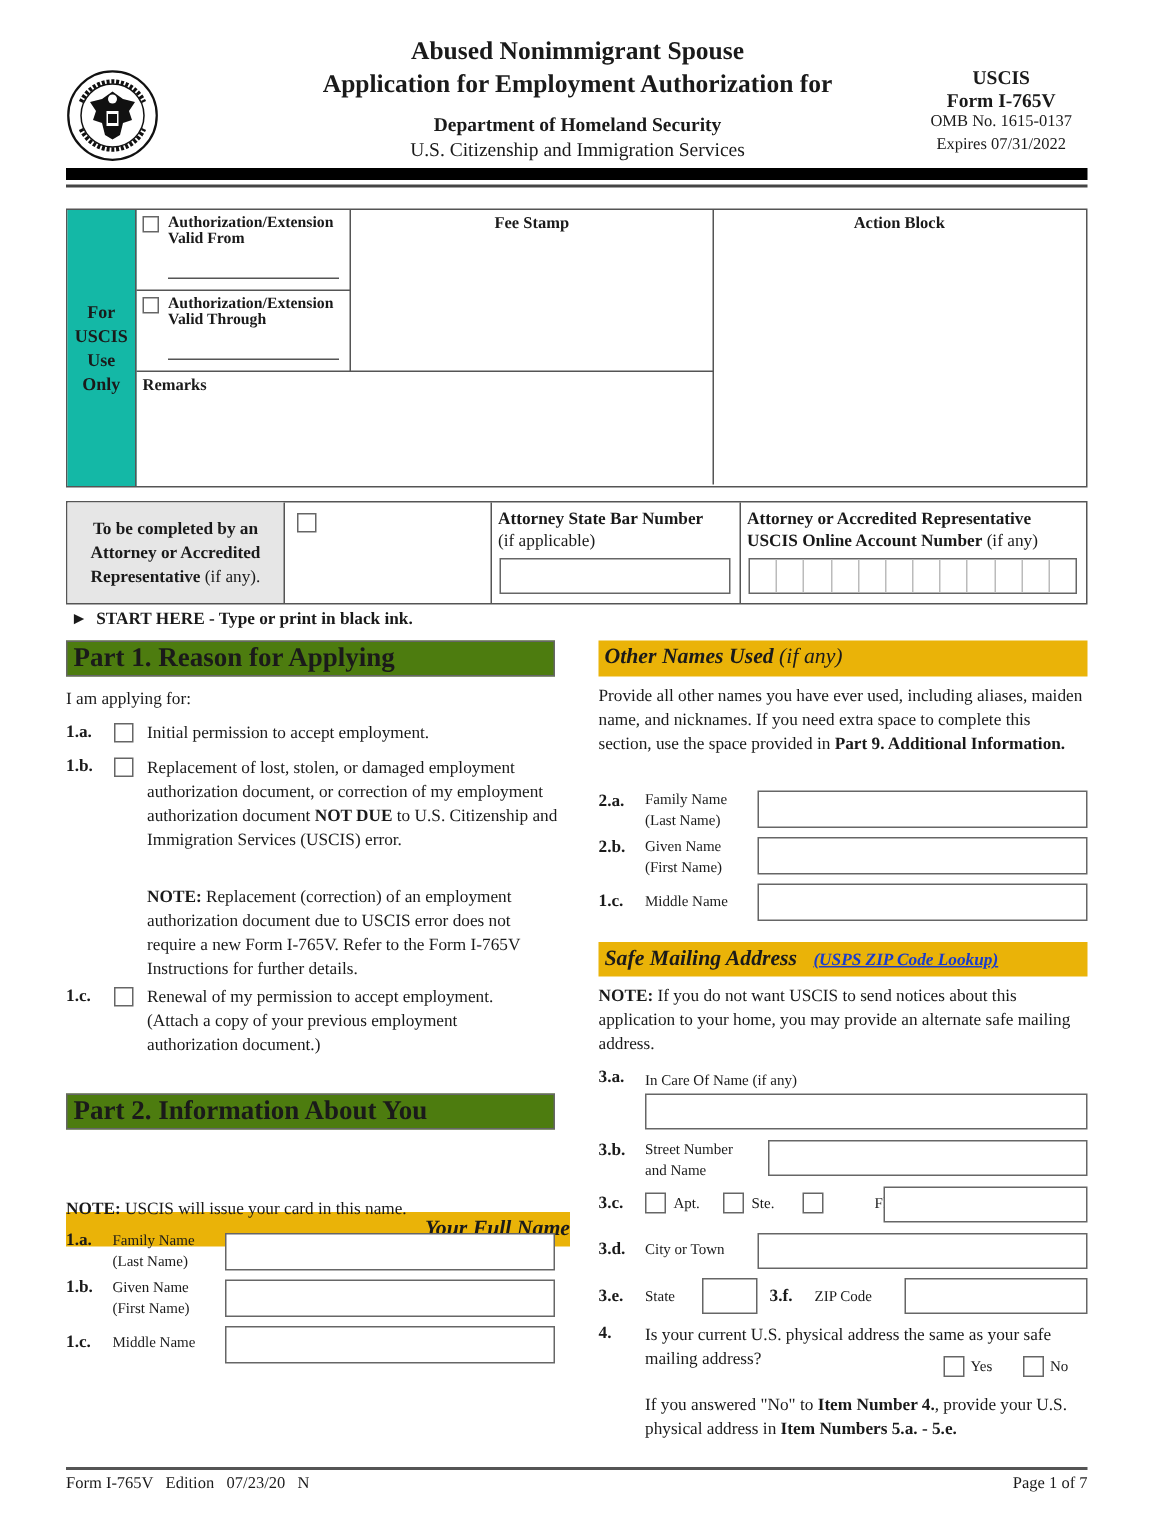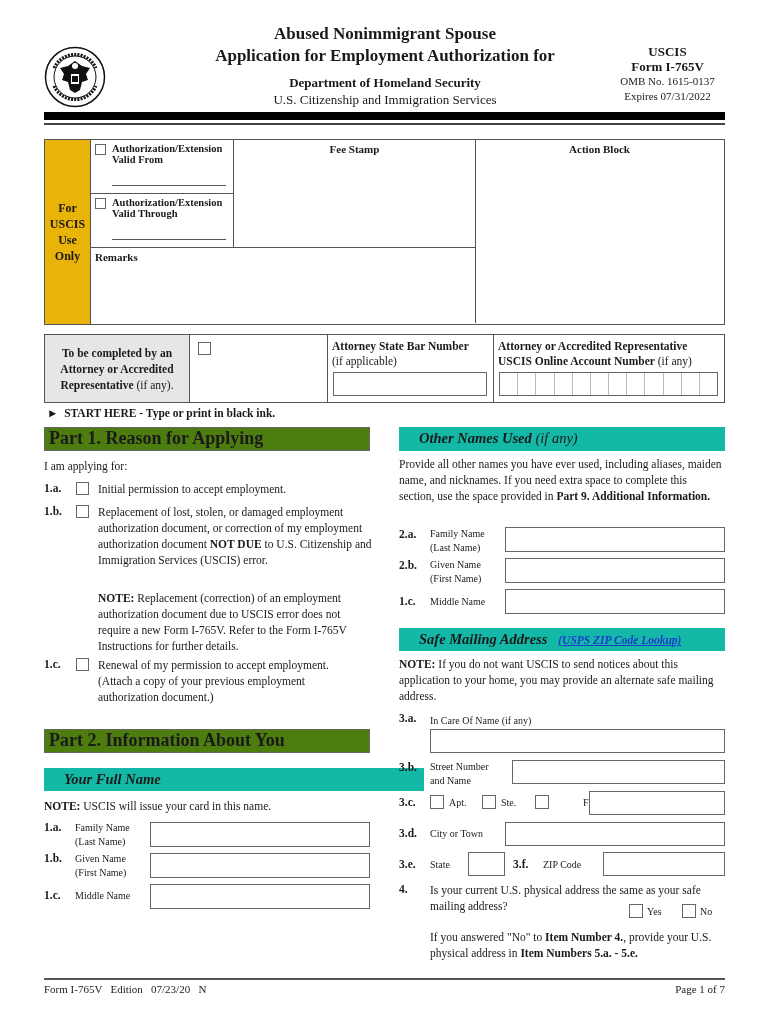--- a/index.html
+++ b/index.html
@@ -15,21 +15,21 @@
   .dept .d1 { font-weight: bold; }
   .rightbox { left: 605px; top: 44px; width: 125px; text-align: center; line-height: 15px; }
   .rightbox .uscis { font-weight: bold; font-size: 13px; }
   .rightbox .formno { font-weight: bold; font-size: 13px; }
   .rightbox .small { font-size: 11px; }
   .thickbar { left: 44px; top: 112px; width: 681px; height: 8px; background: #000; }
   .thinbar { left: 44px; top: 123px; width: 681px; height: 1.5px; background: #444; }
 
   
   .uscisblock { left: 44px; top: 139px; width: 681px; height: 186px; border: 1.5px solid #555; box-sizing: border-box; }
-  .usegray { left: 0; top: 0; width: 46px; height: 100%; background: #eab308; border-right: 1.5px solid #555; box-sizing: border-box;
+  .usegray { left: 0; top: 0; width: 46px; height: 100%; background: #14b8a6; border-right: 1.5px solid #555; box-sizing: border-box;
              display: flex; align-items: center; justify-content: center; text-align: center; font-weight: bold; font-size: 12px; line-height: 16px; }
   .auth1 { left: 46px; top: 0; width: 143px; height: 54px; border-right: 1.5px solid #555; border-bottom: 1.5px solid #555; box-sizing: border-box; }
   .auth2 { left: 46px; top: 54px; width: 143px; height: 54px; border-right: 1.5px solid #555; border-bottom: 1.5px solid #555; box-sizing: border-box; }
   .authlabel { left: 21px; top: 3px; font-weight: bold; font-size: 10.5px; line-height: 11px; }
   .cb { width: 11px; height: 11px; border: 1.2px solid #666; box-sizing: border-box; background: #fff; }
   .authline { left: 21px; bottom: 7px; width: 114px; height: 1px; background: #555; }
   .feestamp { left: 189px; top: 0; width: 242px; height: 108px; border-bottom: 1.5px solid #555; border-right: 1.5px solid #555; box-sizing: border-box;
               text-align: center; font-weight: bold; font-size: 11px; padding-top: 3px; }
   .remarks { left: 46px; top: 108px; width: 385px; height: 75px; border-right: 1.5px solid #555; box-sizing: border-box; font-weight: bold; font-size: 11px; padding: 3px 4px; }
   .actionblock { left: 431px; top: 0; width: 247px; height: 183px; text-align: center; font-weight: bold; font-size: 11px; padding-top: 3px; box-sizing: border-box; }
@@ -46,21 +46,21 @@
   .atty4 { left: 449px; top: 0; width: 229px; height: 100%; }
   .atty4 .txt { left: 4px; top: 4px; font-size: 11.5px; line-height: 15px; }
   .acctgrid { left: 5px; top: 37px; width: 219px; height: 24px; display: flex; border: 1.5px solid #666; box-sizing: border-box; }
   .acctgrid .cell { flex: 1; border-right: 1px solid #bbb; }
   .acctgrid .cell:last-child { border-right: none; }
 
   .starthere { left: 47px; top: 407px; font-weight: bold; font-size: 11.5px; }
 
   
   .parthdr { background: #4d7c0f; border: 1.5px solid #666; box-sizing: border-box; font-weight: bold; font-size: 18px; padding-left: 4px; line-height: 20px; }
-  .subhdr { background: #14b8a6; font-weight: bold; font-style: italic; font-size: 14.5px; padding-left: 20px; line-height: 22px; box-sizing: border-box; }
+  .subhdr { background: #eab308; font-weight: bold; font-style: italic; font-size: 14.5px; padding-left: 4px; line-height: 22px; box-sizing: border-box; }
 
   .p { font-size: 11.5px; line-height: 16px; }
   .num { font-weight: bold; font-size: 11.5px; }
   .lbl { font-size: 10px; line-height: 14px; }
 
   .link { color: #1a3ccc; text-decoration: underline; font-weight: bold; font-style: italic; font-size: 11.5px; }
 
   .footerline { left: 44px; top: 978px; width: 681px; height: 1.5px; background: #555; }
   .footleft { left: 44px; top: 983px; font-size: 11px; }
   .footright { right: 45px; top: 983px; font-size: 11px; }
@@ -189,21 +189,21 @@
 <div class="abs cb" style="left:76px;top:505px;width:13px;height:13px;"></div>
 <div class="abs p" style="left:98px;top:504px;width:275px;"><span>Replacement of lost, stolen, or damaged employment authorization document, or correction of my employment authorization document </span><b>NOT DUE</b><span> to U.S. Citizenship and Immigration Services (USCIS) error.</span></div>
 
 <div class="abs p" style="left:98px;top:590px;width:272px;"><b>NOTE:</b><span>  Replacement (correction) of an employment authorization document due to USCIS error does not require a new Form I-765V.  Refer to the Form I-765V Instructions for further details.</span></div>
 
 <div class="abs num" style="left:44px;top:658px;">1.c.</div>
 <div class="abs cb" style="left:76px;top:658px;width:13px;height:13px;"></div>
 <div class="abs p" style="left:98px;top:657px;width:240px;">Renewal of my permission to accept employment. (Attach a copy of your previous employment authorization document.)</div>
 
 <div class="abs parthdr" style="left:44px;top:729px;width:326px;height:24px;">Part 2.  Information About You</div>
-<div class="abs subhdr" style="left:44px;top:768px;width:380px;height:23px;">Your Full Name</div>
+<div class="abs subhdr" style="left:44px;top:808px;width:336px;height:23px;text-align:right;">Your Full Name</div>
 <div class="abs p" style="left:44px;top:798px;"><b>NOTE:</b><span>  USCIS will issue your card in this name.</span></div>
 
 <div class="abs num" style="left:44px;top:821px;">1.a.</div>
 <div class="abs lbl" style="left:75px;top:821px;">
     <div>Family Name</div>
     <div>(Last Name)</div>
   </div>
 <div class="abs inbox" style="left:150px;top:822px;width:220px;height:25px;"></div>
 
 <div class="abs num" style="left:44px;top:852px;">1.b.</div>

